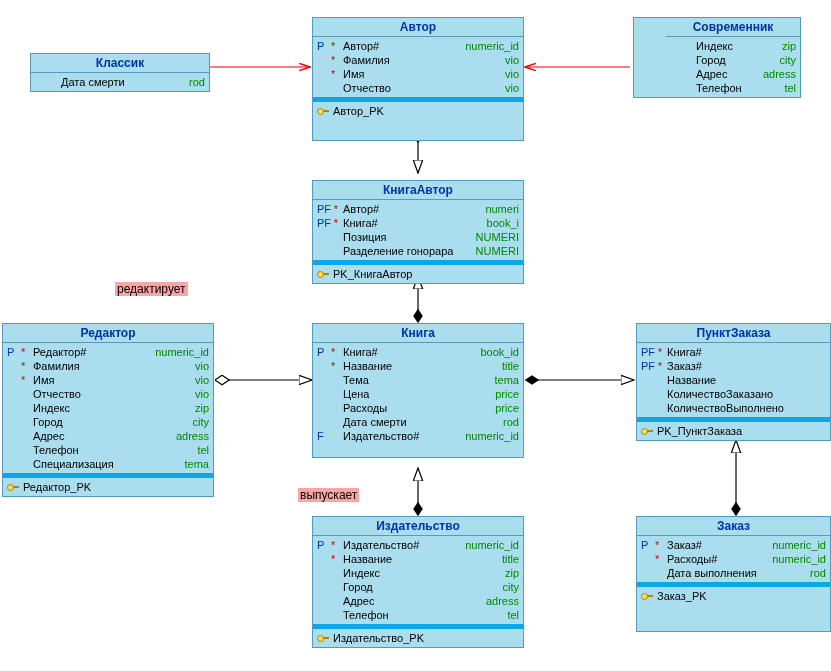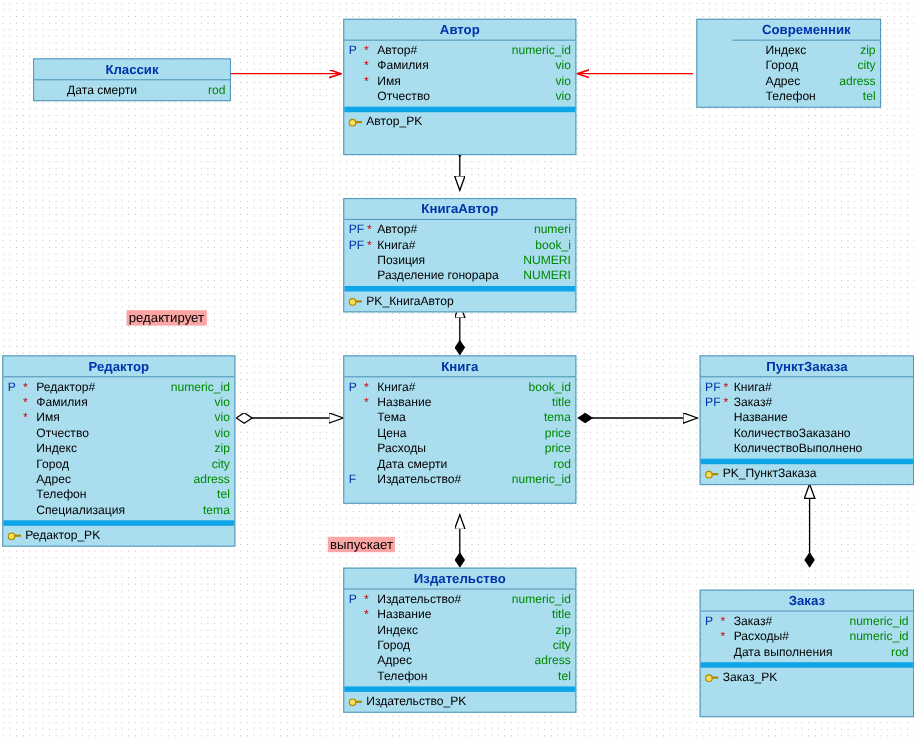--- a/index.html
+++ b/index.html
@@ -434,21 +434,21 @@
         <span class="attr-name">Телефон</span>
         <span class="attr-type">tel</span>
       </div>
     </div>
   <div class="entity-footer">
       <span class="key-icon"></span>
       <span>Издательство_PK</span>
     </div>
 </div>
 
-<div class="entity" style="left:636px; top:516px; width:195px;margin-top:20px;">
+<div class="entity" style="left:636px; top:516px; width:195px;">
   <div class="entity-title">Заказ</div>
   <div class="entity-body" id="order-body">
       <div class="attr-row">
         <span class="attr-flag">
           <span class="pk" style="color:#0033aa;">P</span>
           <span class="ast">*</span>
         </span>
         <span class="attr-name">Заказ#</span>
         <span class="attr-type">numeric_id</span>
       </div>

